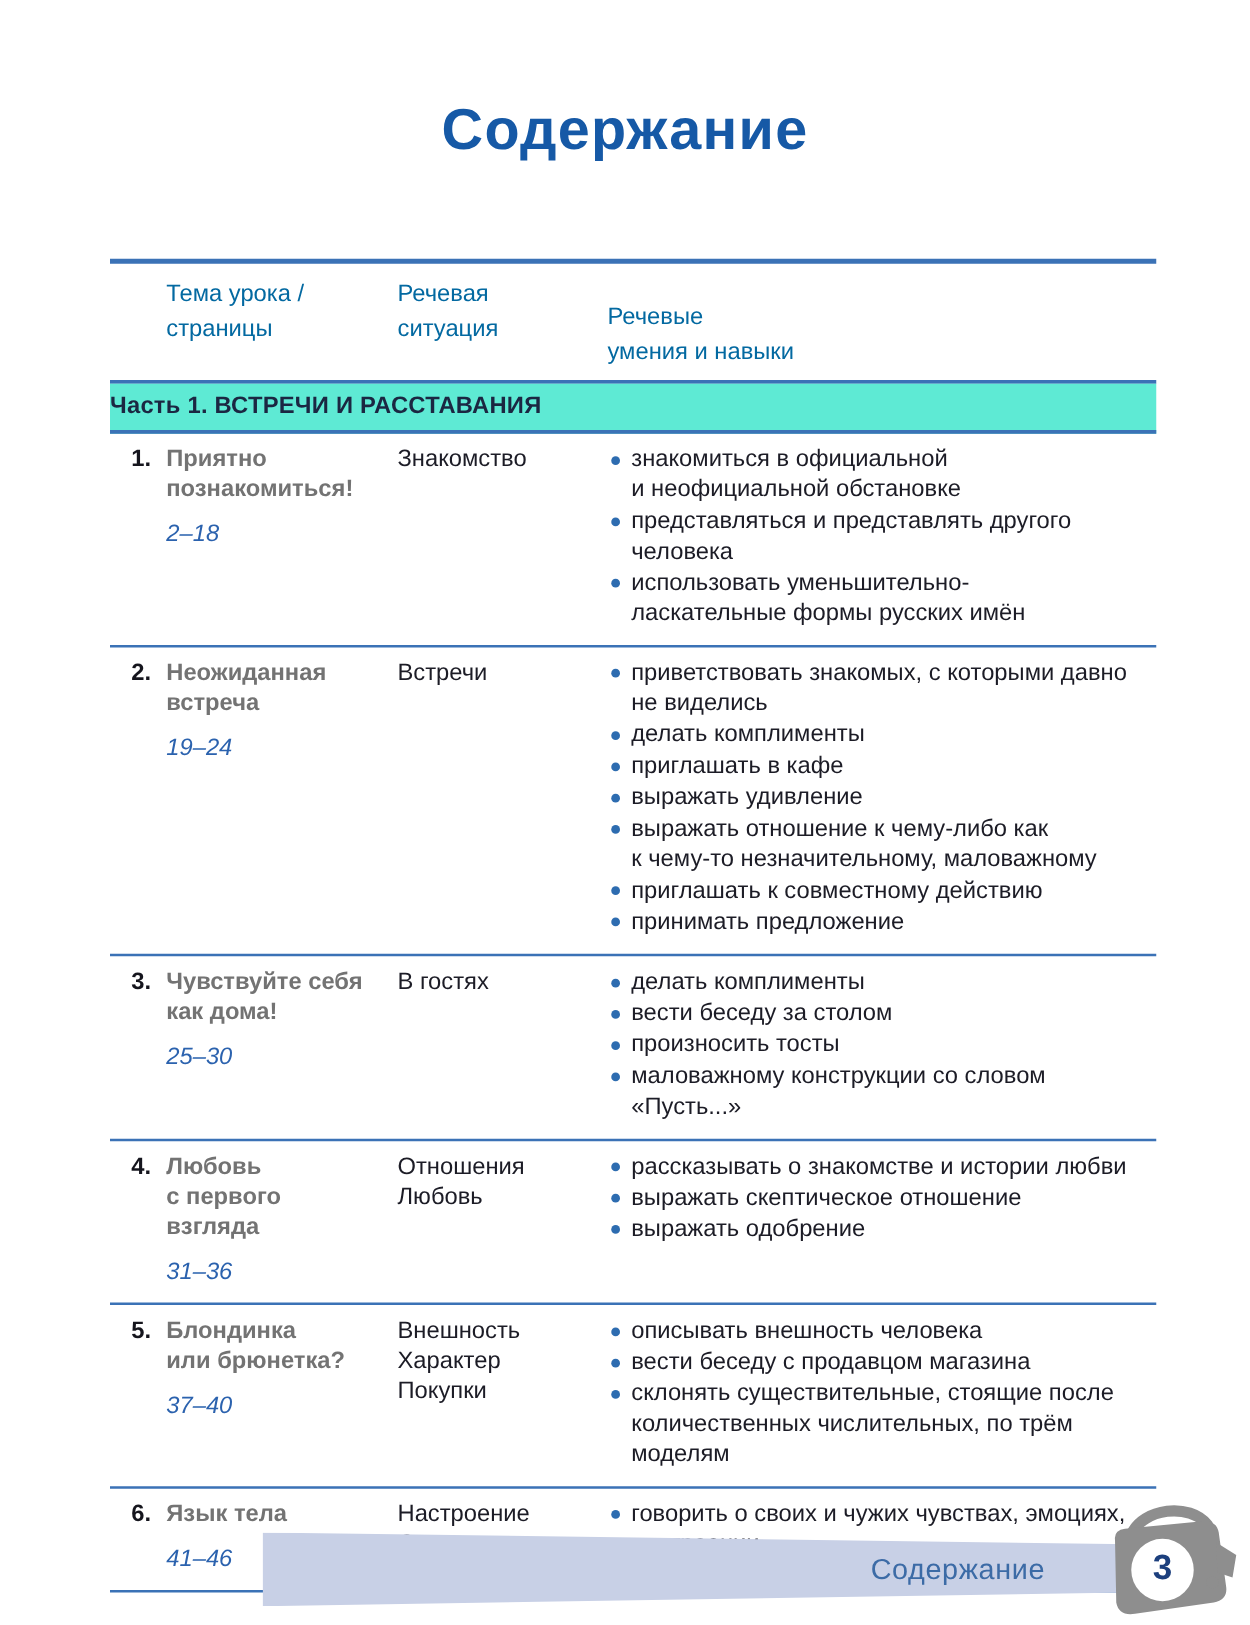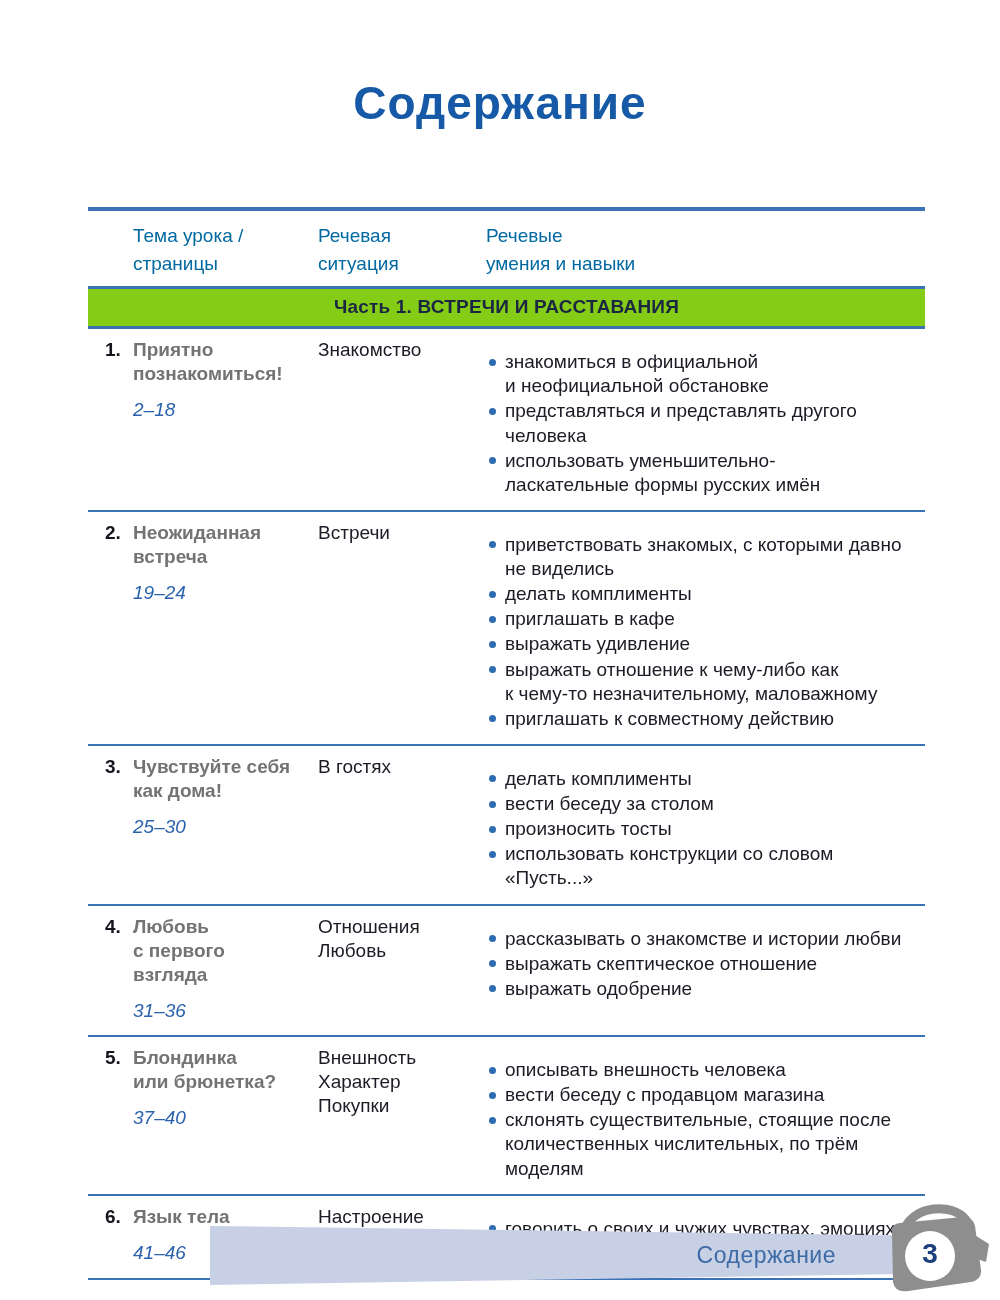--- a/index.html
+++ b/index.html
@@ -36,26 +36,25 @@
     display: flex;
     padding: 11px 0 9px 0;
     border-bottom: 3px solid #3b72b6;
     color: #0369a1;
     font-weight: 400;
     line-height: 1.45;
   }
   .thead .hc { white-space: pre-line; }
   .h1 { width: 230px; padding-left: 45px; }
   .h2 { width: 160px; }
-  .h3 { flex: 1; padding-left: 8px; }
+  .h3 { flex: 1; padding-left: 8px; margin-top: 18px; }
 
   .section-band {
-    background: #84cc16;
+    background: #5eead4;
     border-bottom: 3px solid #3b72b6;
-    text-align: center;
     font-weight: 700;
     color: #1b2742;
     padding: 6px 0 7px 0;
     letter-spacing: 0.2px;
   }
 
   .row {
     display: flex;
     border-bottom: 2.5px solid #3b72b6;
     padding: 9px 0 12px 0;
@@ -78,21 +77,21 @@
     margin: 12px 0 0 45px;
     font-style: italic;
     color: #2b62ae;
   }
   .cell-situation {
     width: 160px; flex: none;
     white-space: pre-line;
     color: #1c1c26;
   }
   .cell-skills { flex: 1; padding-left: 8px; }
-  .skills-list { list-style: none; margin-top: 12px; }
+  .skills-list { list-style: none; }
   .skills-list li {
     position: relative;
     padding-left: 19px;
     margin-bottom: 1px;
     white-space: pre-line;
     color: #1c1c26;
   }
   .skills-list li::before {
     content: "";
     position: absolute;
@@ -184,40 +183,41 @@
     <div class="cell cell-skills">
       <ul class="skills-list">
             <li>приветствовать знакомых, с которыми давно
 не виделись</li>
             <li>делать комплименты</li>
             <li>приглашать в кафе</li>
             <li>выражать удивление</li>
             <li>выражать отношение к чему-либо как
 к чему-то незначительному, маловажному</li>
             <li>приглашать к совместному действию</li>
+            <li>принимать предложение</li>
           </ul>
     </div>
   </div>
 
   <div class="row">
     <div class="cell cell-topic">
       <div class="topic-line">
         <span class="lesson-num">3.</span>
         <span class="lesson-title">Чувствуйте себя
 как дома!</span>
       </div>
       <div class="lesson-pages">25–30</div>
     </div>
     <div class="cell cell-situation">В гостях</div>
     <div class="cell cell-skills">
       <ul class="skills-list">
             <li>делать комплименты</li>
             <li>вести беседу за столом</li>
             <li>произносить тосты</li>
-            <li>использовать конструкции со словом
+            <li>маловажному конструкции со словом
 «Пусть...»</li>
           </ul>
     </div>
   </div>
 
   <div class="row">
     <div class="cell cell-topic">
       <div class="topic-line">
         <span class="lesson-num">4.</span>
         <span class="lesson-title">Любовь

